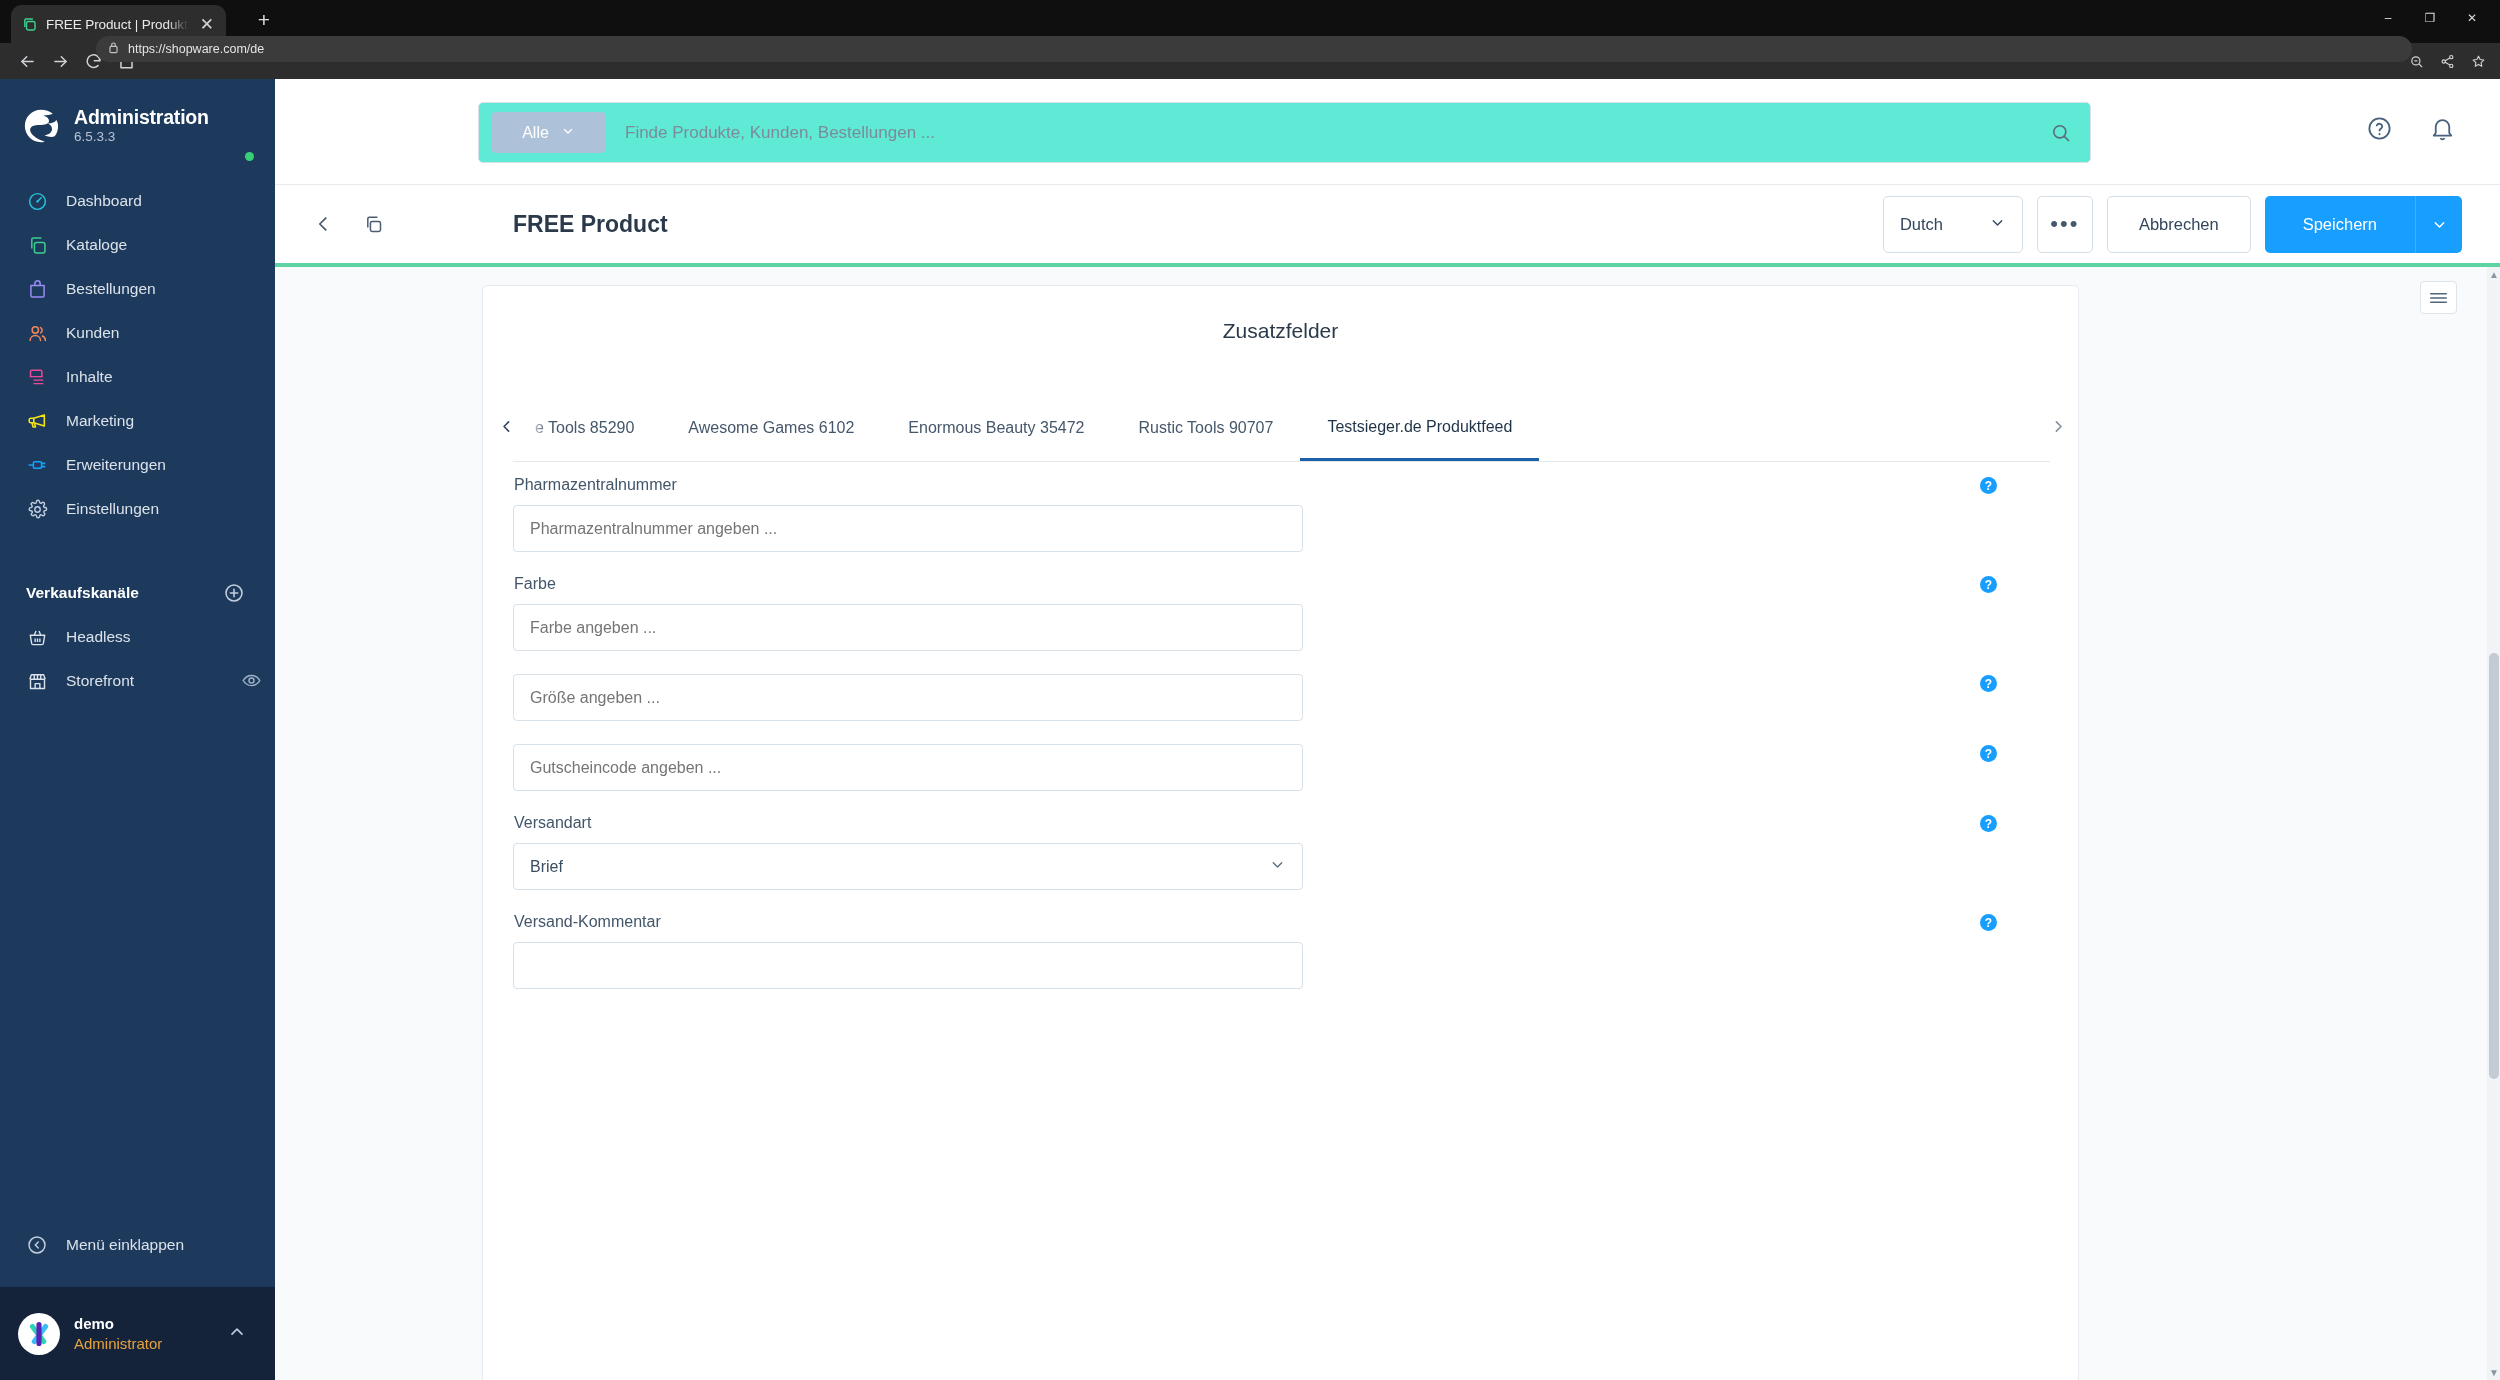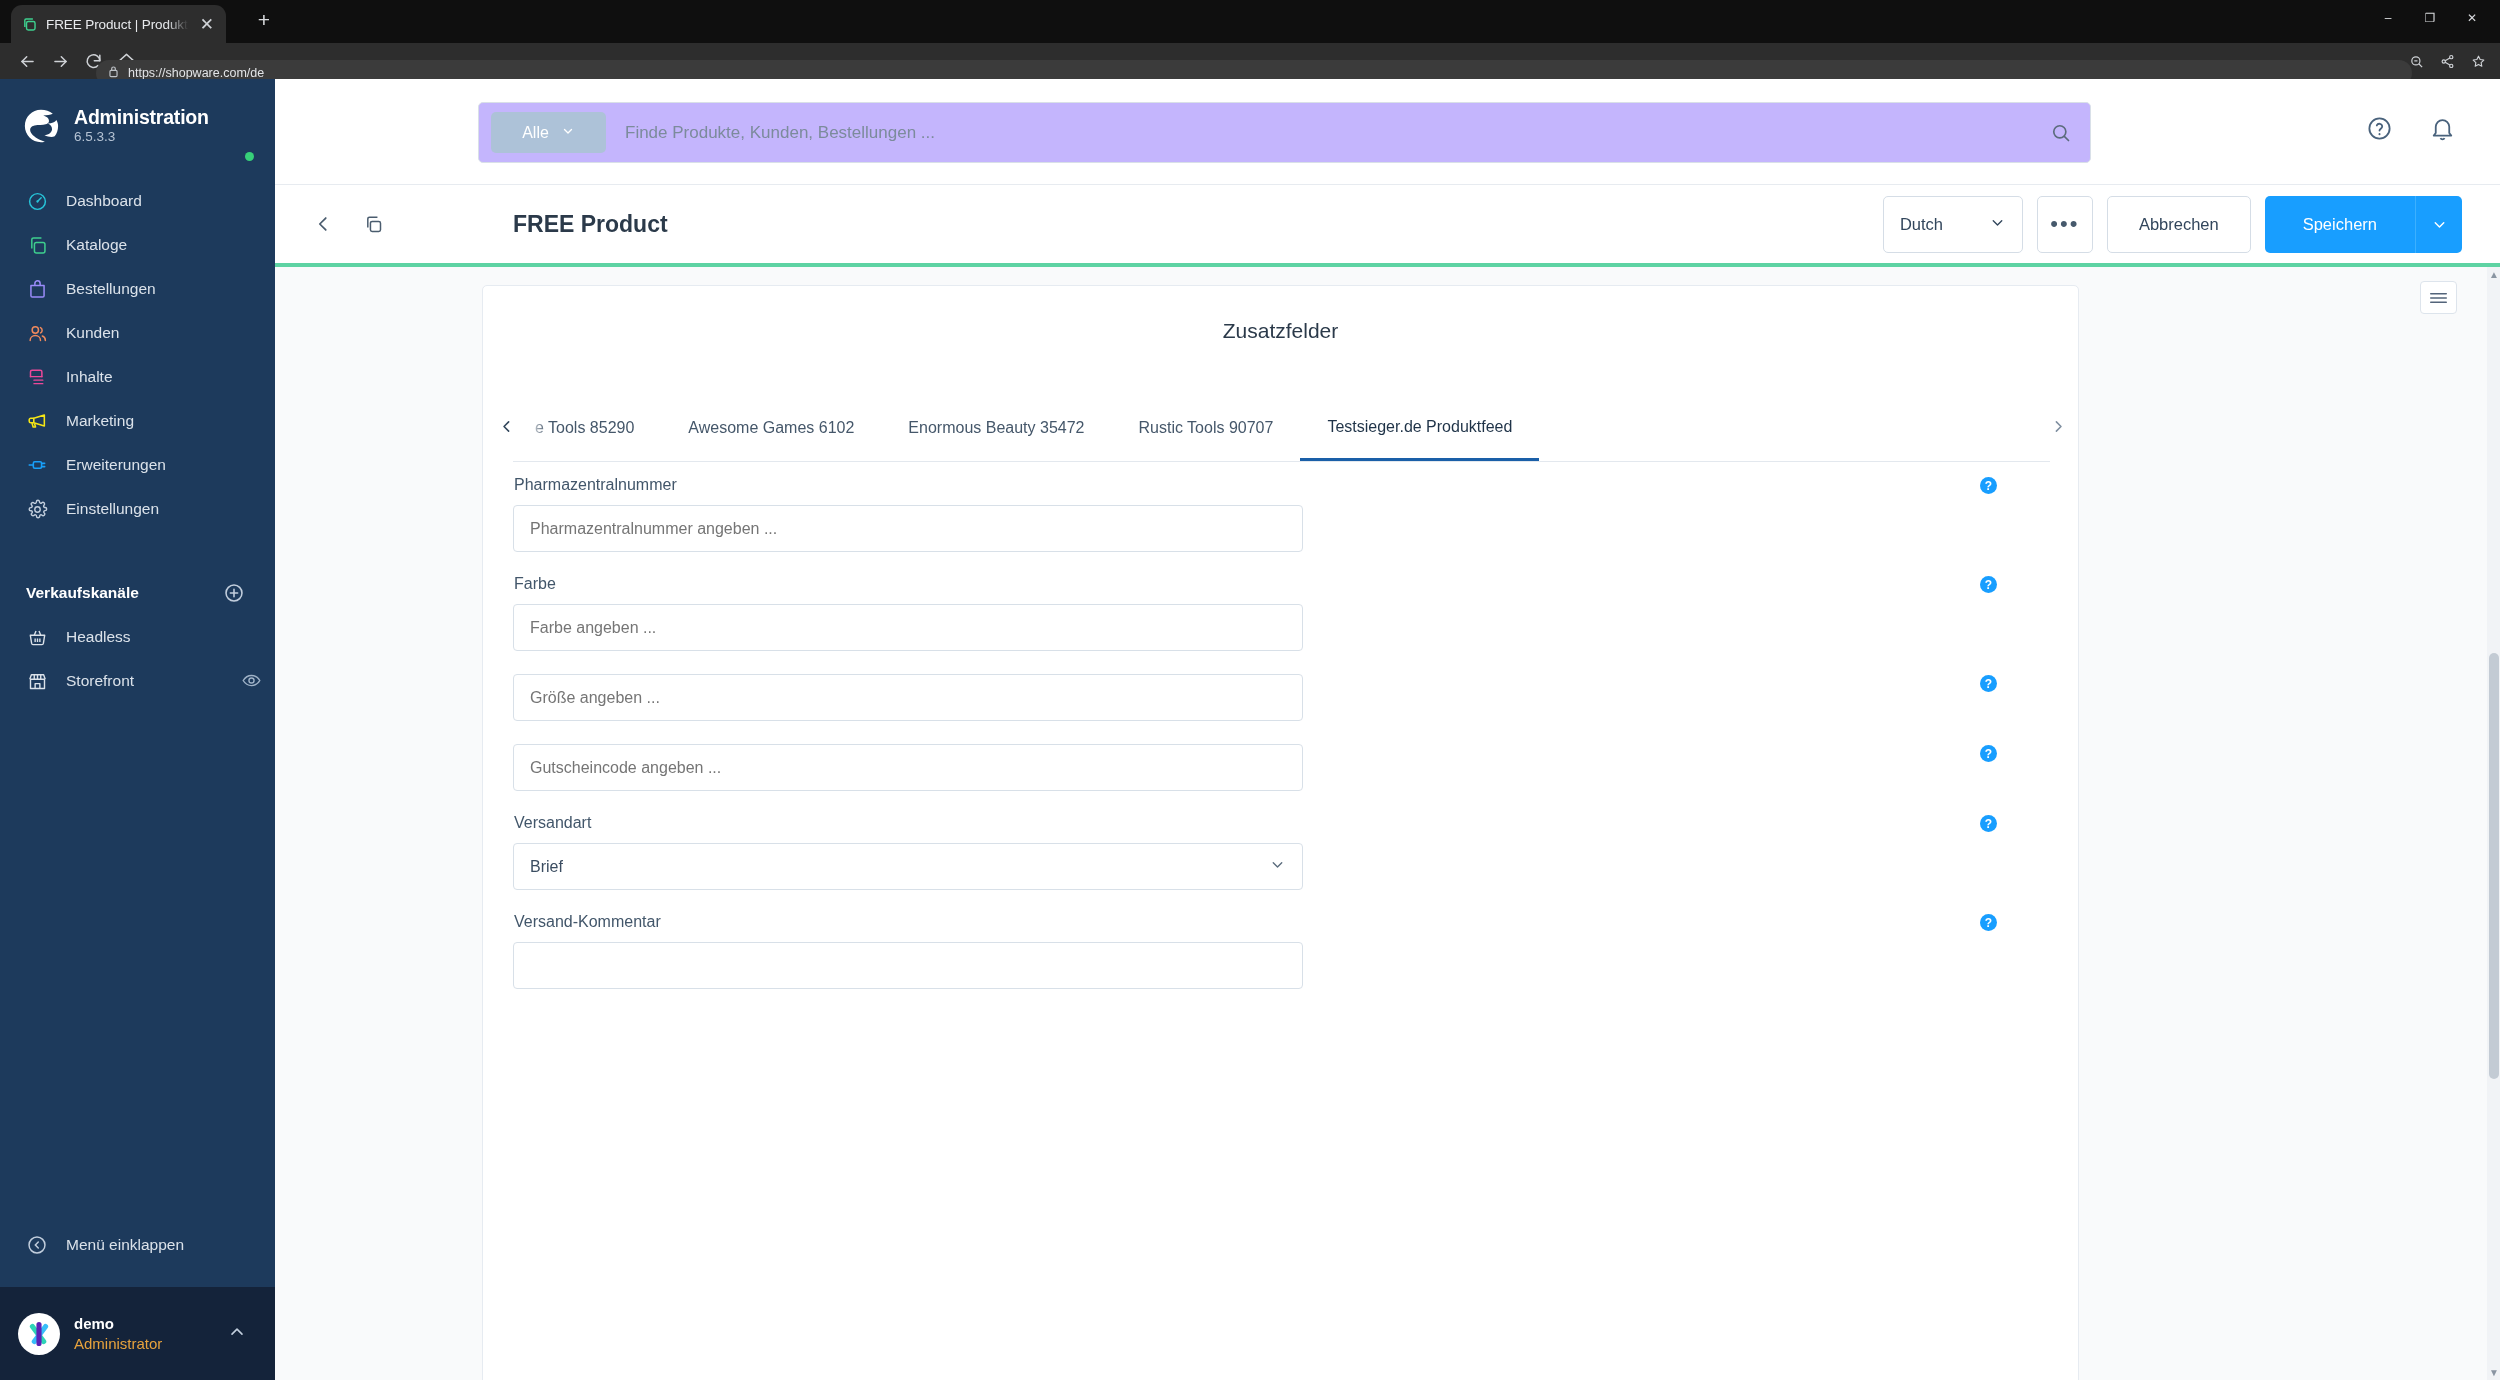--- a/index.html
+++ b/index.html
@@ -30,21 +30,21 @@
   #new-tab { position:absolute; left:248px; top:4px; width:32px; height:32px;
     color:#d8dadd; font-size:21px; display:flex; align-items:center; justify-content:center; }
   #win-controls { position:absolute; right:8px; top:3px; display:flex; gap:2px; }
   #win-controls div { width:40px; height:30px; display:flex; align-items:center; justify-content:center;
     color:#d8dadd; font-size:12px; }
 
   #toolbar { position:absolute; left:0; top:43px; width:2500px; height:36px; background:#2d2d2d;
     display:flex; align-items:center; padding:0 12px; gap:3px; }
   .navbtn { width:30px; height:30px; display:flex; align-items:center; justify-content:center;
     color:#cfd2d6; flex:0 0 30px; }
-  #omnibox { position:absolute; left:96px; top:60px; width:2316px; height:26px;
+  #omnibox { position:absolute; left:96px; top:36px; width:2316px; height:26px;
     background:#3b3b3b; border-radius:13px; display:flex; align-items:center; padding:12px 12px; gap:9px; }
   #omnibox .lock { flex:0 0 11px; }
   #url-text { color:#e2e4e7; font-size:12.5px; white-space:nowrap; }
   #omni-right { position:absolute; right:14px; top:48px; height:26px; display:flex; align-items:center; gap:16px; }
   #omni-right span { color:#cfd2d6; display:flex; align-items:center; }
 
   
   #app { position:absolute; left:0; top:79px; width:2500px; height:1301px; background:#f9fafb; }
 
   
@@ -76,21 +76,21 @@
     display:flex; align-items:center; justify-content:center; }
   #user-text { flex:1 1 auto; display:flex; flex-direction:column; line-height:1.28; }
   #user-name { color:#ffffff; font-size:15px; font-weight:bold; }
   #user-role { color:#e8a33d; font-size:15px; }
   #user-caret { color:#c2cedd; flex:0 0 auto; }
 
   
   #topbar { position:absolute; left:275px; top:0; width:2225px; height:106px; background:#fff;
     border-bottom:1px solid #e7ebf0; }
   #searchwrap { position:absolute; left:203px; top:23px; width:1613px; height:61px;
-    border:1px solid #d9e0e8; border-radius:5px; background:#c4b5fd; display:flex; align-items:center; padding:0 12px; }
+    border:1px solid #d9e0e8; border-radius:5px; background:#5eead4; display:flex; align-items:center; padding:0 12px; }
   #search-scope { background:#adc2d8; color:#fff; border-radius:5px; height:41px; min-width:115px;
     display:flex; align-items:center; justify-content:center; gap:12px; font-size:16px; padding:0 14px; }
   #search-input { flex:1 1 auto; border:0; outline:0; font-size:17px; color:#4a5c6e;
     font-family:"Liberation Sans", sans-serif; padding-left:19px; background:transparent; }
   #search-input::placeholder { color:#7c8b9c; }
   #search-go { width:34px; height:34px; display:flex; align-items:center; justify-content:center; color:#5b6b7c; }
   #topbar-actions { position:absolute; right:44px; top:36px; display:flex; align-items:center; gap:36px; }
   #topbar-actions .ticon { color:#49627c; display:flex; }
 
   

